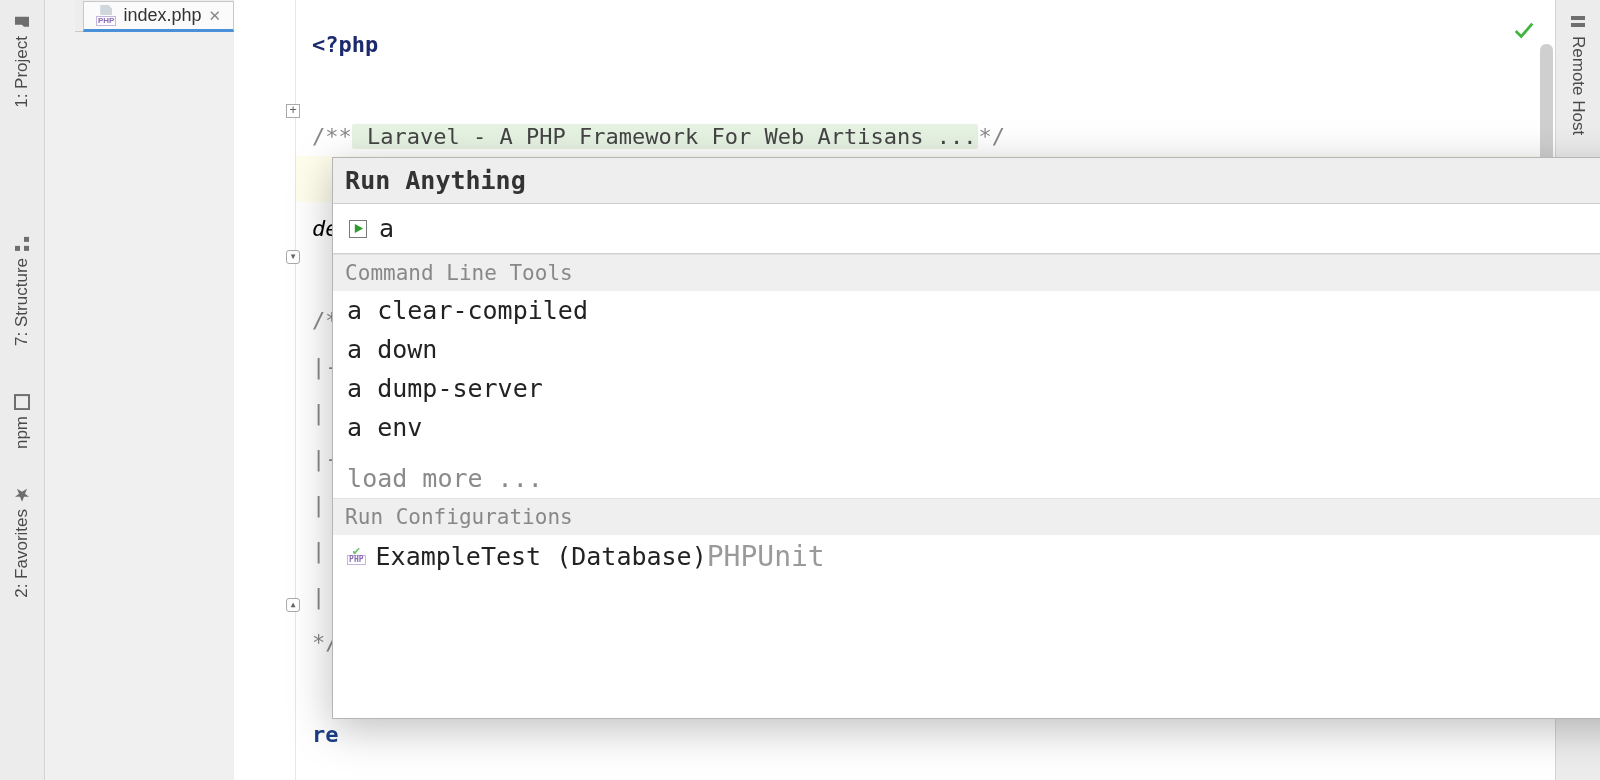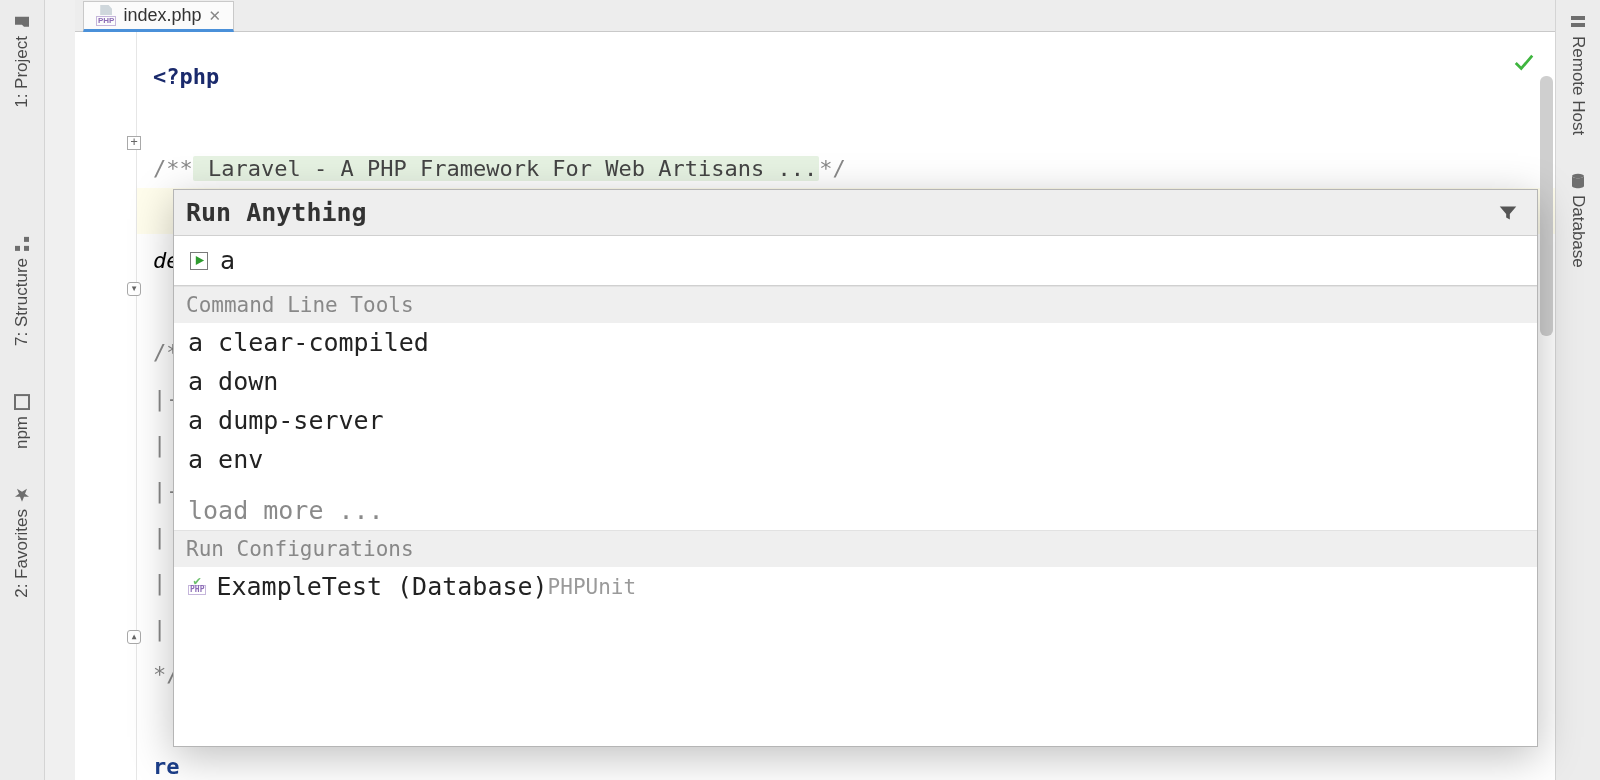--- a/index.html
+++ b/index.html
@@ -2,21 +2,21 @@
 <html><head>
 <meta charset="utf-8">
 <style>
   * { box-sizing: border-box; margin: 0; padding: 0; }
   html, body { width: 1600px; height: 780px; overflow: hidden; font-family: "Segoe UI", Arial, sans-serif; background: #f0f0f0; }
 
   
   .root { display: flex; width: 100%; height: 100%; }
   .left-rail { width: 45px; background: #ececec; border-right: 1px solid #d4d4d4; display: flex; flex-direction: column; align-items: center; padding-top: 6px; position: relative; }
   .right-rail { width: 45px; background: #ececec; border-left: 1px solid #d4d4d4; display: flex; flex-direction: column; align-items: center; padding-top: 6px; position: relative; }
-  .center { flex: 1; display: flex; flex-direction: column; position: relative; padding-left: 30px; }
+  .center { flex: 1; display: flex; flex-direction: row; position: relative; padding-left: 30px; }
 
   
   .rail-btn { display: flex; align-items: center; gap: 6px; white-space: nowrap; font-size: 17px; color: #4a4a4a; cursor: pointer; padding: 4px 0; }
   .rail-btn.vert-l { writing-mode: vertical-rl; transform: rotate(180deg); }
   .rail-btn.vert-r { writing-mode: vertical-rl; }
   .rail-icon { width: 16px; height: 16px; display: inline-block; }
 
   
   .tabbar { height: 32px; background: #ededed; display: flex; align-items: flex-end; border-bottom: 1px solid #c9c9c9; padding-left: 8px; }
   .tab { height: 31px; background: #fbfbfb; border: 1px solid #c9c9c9; border-bottom: 3px solid #4a90d9; display: flex; align-items: center; gap: 7px; padding: 0 12px; font-size: 18px; color: #333; position: relative; top: 1px; }
@@ -50,21 +50,21 @@
   .popup-title { font-size: 25px; font-weight: 700; color: #333; }
   .popup-filter { width: 22px; height: 22px; cursor: pointer; color: #555; }
   .popup-search { display: flex; align-items: center; gap: 12px; padding: 10px 16px; background: #fff; border-top: 1px solid #d0d0d0; border-bottom: 1px solid #d0d0d0; }
   .run-icon { width: 18px; height: 18px; border: 1px solid #7a7a7a; display: inline-flex; align-items: center; justify-content: center; }
   .run-icon svg { width: 11px; height: 11px; }
   .popup-input { flex: 1; border: none; outline: none; font-size: 25px; font-family: inherit; color: #222; background: transparent; }
   .section-h { font-size: 21px; color: #888; padding: 6px 12px; background: #efefef; border-top: 1px solid #e2e2e2; }
   .result-list { background: #fff; }
   .result-item { display: flex; align-items: center; justify-content: flex-start; font-size: 25px; color: #222; padding: 5px 14px; cursor: pointer; }
   .result-item.muted { color: #8a8a8a; margin-top: 12px; }
-  .result-right { color: #9a9a9a; font-size: 21px; }
+  .result-right { color: #9a9a9a; font-size: 28px; }
   .result-left { display: flex; align-items: center; gap: 10px; }
   .php-badge { display: inline-flex; flex-direction: column; align-items: center; font-size: 8px; font-weight: 700; line-height: 1; }
   .php-badge .chk { color: #6cc06c; font-size: 13px; line-height: 0.5; }
   .php-badge .txt { color: #8b6bb5; border: 1px solid #c5b6db; padding: 0 1px; }
 
   .file-badge { display: inline-flex; flex-direction: column; align-items: center; font-size: 8px; font-weight: 700; line-height: 1; }
   .file-badge .pg { width:12px; height:10px; background: #cfd7dc; clip-path: polygon(0 0, 70% 0, 100% 40%, 100% 100%, 0 100%); }
   .file-badge .txt { color: #8b6bb5; border: 1px solid #c5b6db; padding: 0 1px; margin-top:1px; }
 
   .popup-body-fill { height: 140px; background: #fff; }

